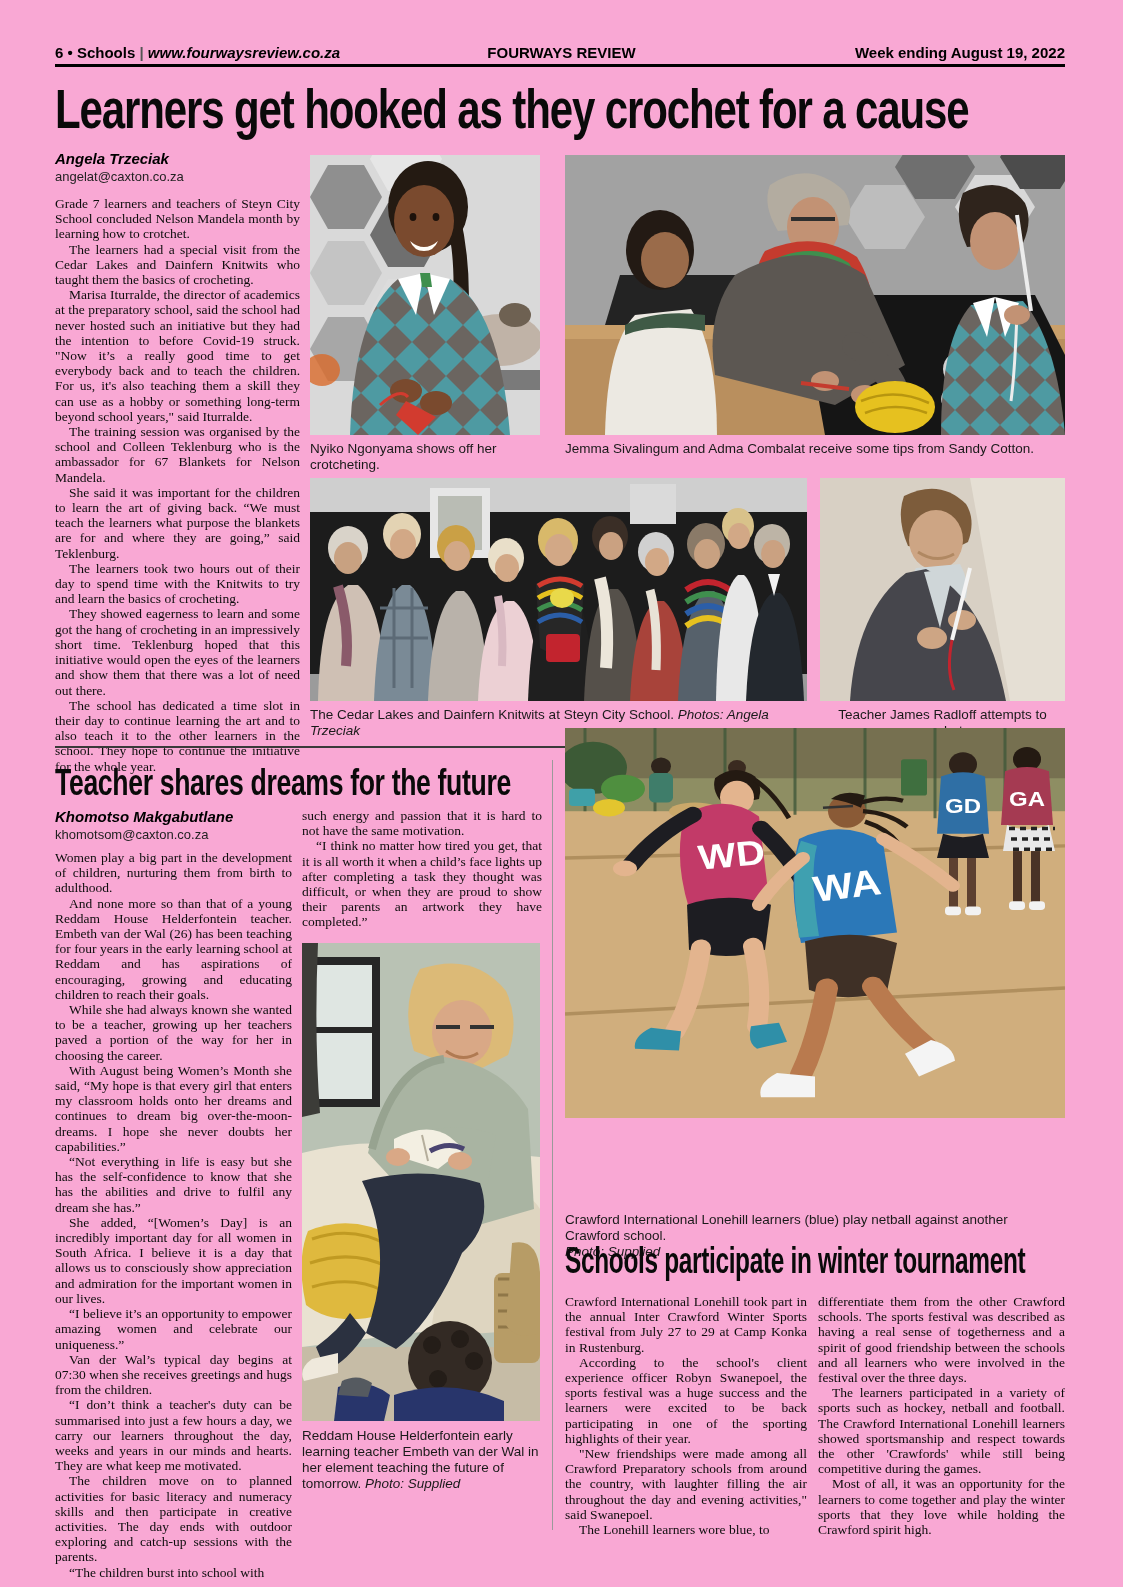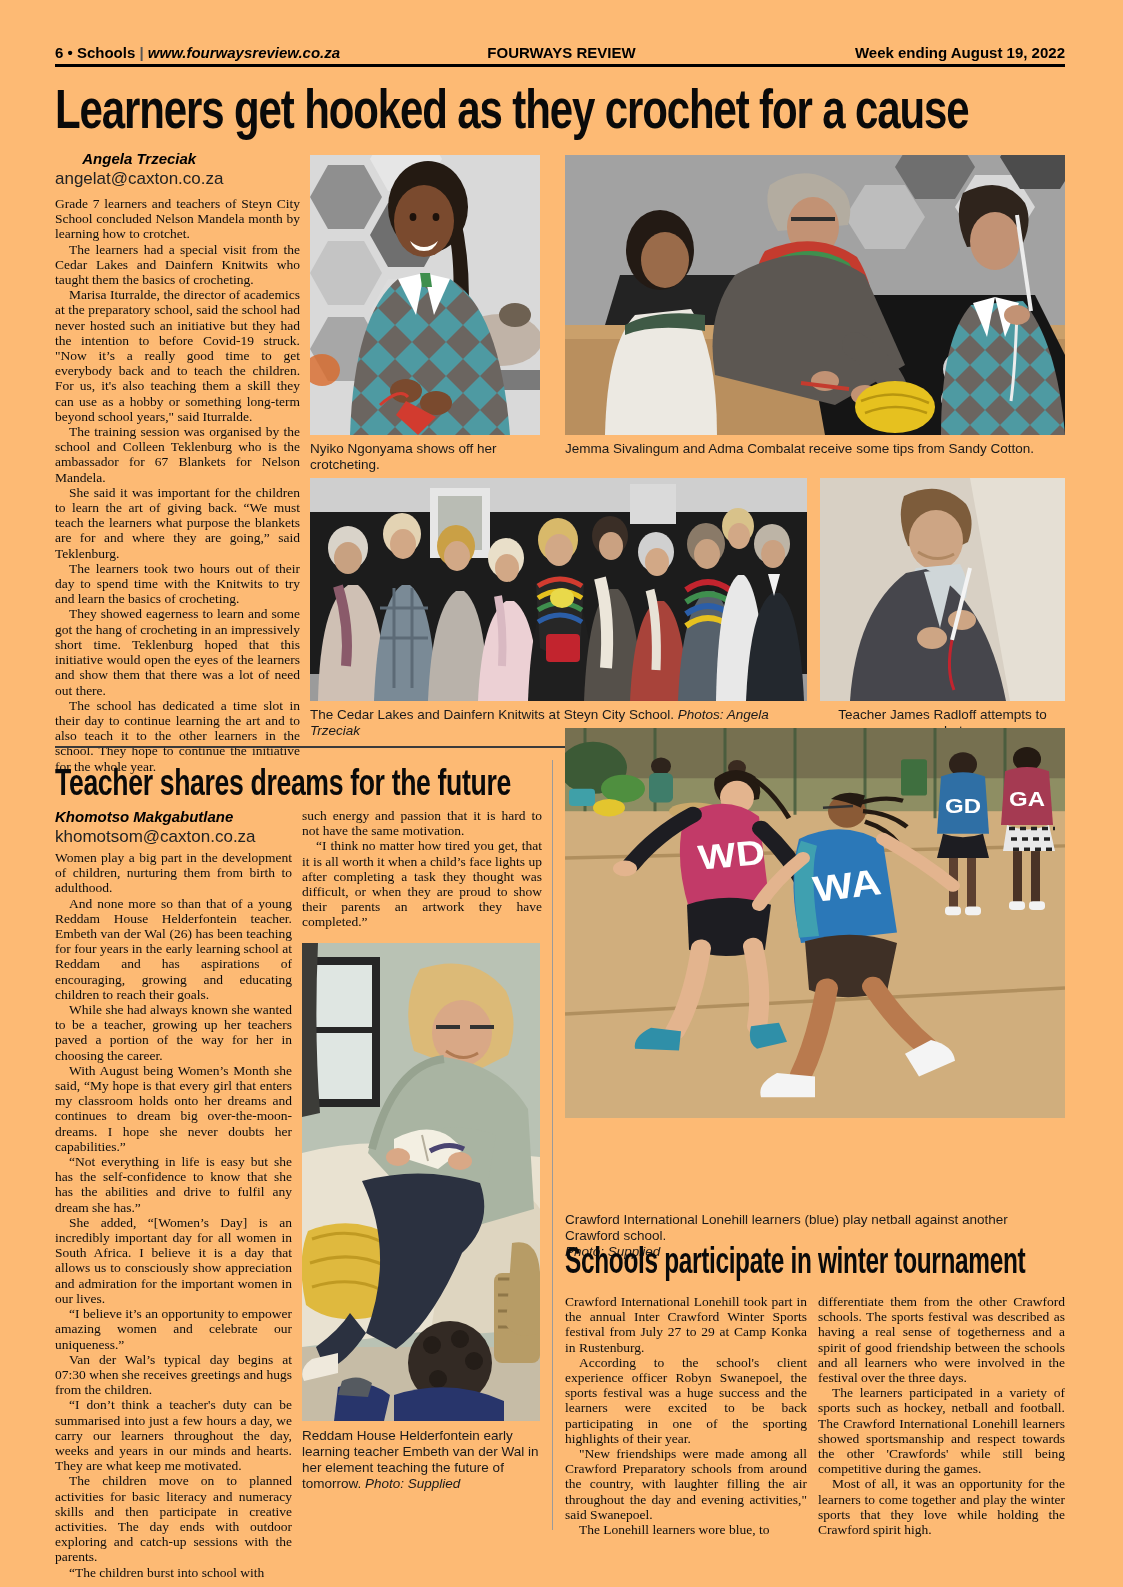--- a/index.html
+++ b/index.html
@@ -1,32 +1,32 @@
 <!DOCTYPE html>
 <html><head>
 <meta charset="utf-8">
 <style>
   html,body{margin:0;padding:0;background:#e9e9e9;}
-  #page{position:relative;width:1123px;height:1587px;margin:0 auto;background:#fdba74;
+  #page{position:relative;width:1123px;height:1587px;margin:0 auto;background:#f9a8d4;
         font-family:"Liberation Serif",serif;color:#111;overflow:hidden;}
   .abs{position:absolute;}
   
   .mast{font-family:"Liberation Sans",sans-serif;font-weight:bold;font-size:15px;color:#000;}
   .mast .it{font-style:italic;}
   .mastrule{background:#000;height:3px;}
   
   .h1{font-family:"Liberation Sans",sans-serif;font-weight:700;font-size:56px;letter-spacing:-1.5px;
       white-space:nowrap;transform:scaleX(0.75);transform-origin:0 0;color:#0a0a0a;}
   .h2{font-family:"Liberation Sans",sans-serif;font-weight:700;font-size:37px;letter-spacing:-0.5px;
       white-space:nowrap;transform:scaleX(0.72);transform-origin:0 0;color:#0a0a0a;}
   .h3{font-family:"Liberation Sans",sans-serif;font-weight:700;font-size:37px;letter-spacing:-0.5px;
       white-space:nowrap;transform:scaleX(0.66);transform-origin:0 0;color:#0a0a0a;}
   
   .byname{font-family:"Liberation Sans",sans-serif;font-weight:bold;font-style:italic;font-size:15px;color:#000;}
-  .bymail{font-family:"Liberation Sans",sans-serif;font-size:17px;color:#222;margin-top:2px;}
+  .bymail{font-family:"Liberation Sans",sans-serif;font-size:13px;color:#222;margin-top:2px;}
   
   .col{font-size:13.5px;line-height:15.2px;text-align:justify;color:#0d0d0d;}
   .col p{margin:0;}
   .col p + p{text-indent:14px;}
   
   .cap{font-family:"Liberation Sans",sans-serif;font-size:13.5px;line-height:16px;color:#1a1a1a;}
   .cap .credit{font-style:italic;}
   .photo{overflow:hidden;background:#cccccc;}
   .photo svg{display:block;width:100%;height:100%;}
   .vrule{width:1px;background:#9a9a9a;}
@@ -39,21 +39,21 @@
 
   <div class="abs mast" style="left:55px;top:44px;">
     <span>6 • Schools</span><span style="color:#555;"> | </span><span class="it">www.fourwaysreview.co.za</span>
   </div>
   <div class="abs mast it" style="left:0;top:44px;width:1123px;text-align:center;">FOURWAYS REVIEW</div>
   <div class="abs mast it" style="right:58px;top:44px;">Week ending August 19, 2022</div>
   <div class="abs mastrule" style="left:55px;top:64px;width:1010px;"></div>
 
   <div class="abs h1" style="left:55px;top:76px;">Learners get hooked as they crochet for a cause</div>
 
-  <div class="abs" style="left:55px;top:150px;text-align:center;">
+  <div class="abs" style="left:55px;top:150px;">
     <div class="byname">Angela Trzeciak</div>
     <div class="bymail">angelat@caxton.co.za</div>
   </div>
 
   <div class="abs col" style="left:55px;top:196px;width:245px;height:545px;">
     <p>Grade 7 learners and teachers of Steyn City School concluded Nelson Mandela month by learning how to crotchet.</p>
     <p>The learners had a special visit from the Cedar Lakes and Dainfern Knitwits who taught them the basics of crocheting.</p>
     <p>Marisa Iturralde, the director of academics at the preparatory school, said the school had never hosted such an initiative but they had the intention to before Covid-19 struck. "Now it’s a really good time to get everybody back and to teach the children. For us, it's also teaching them a skill they can use as a hobby or something long-term beyond school years," said Iturralde.</p>
     <p>The training session was organised by the school and Colleen Teklenburg who is the ambassador for 67 Blankets for Nelson Mandela.</p>
     <p>She said it was important for the children to learn the art of giving back. “We must teach the learners what purpose the blankets are for and where they are going,” said Teklenburg.</p>

